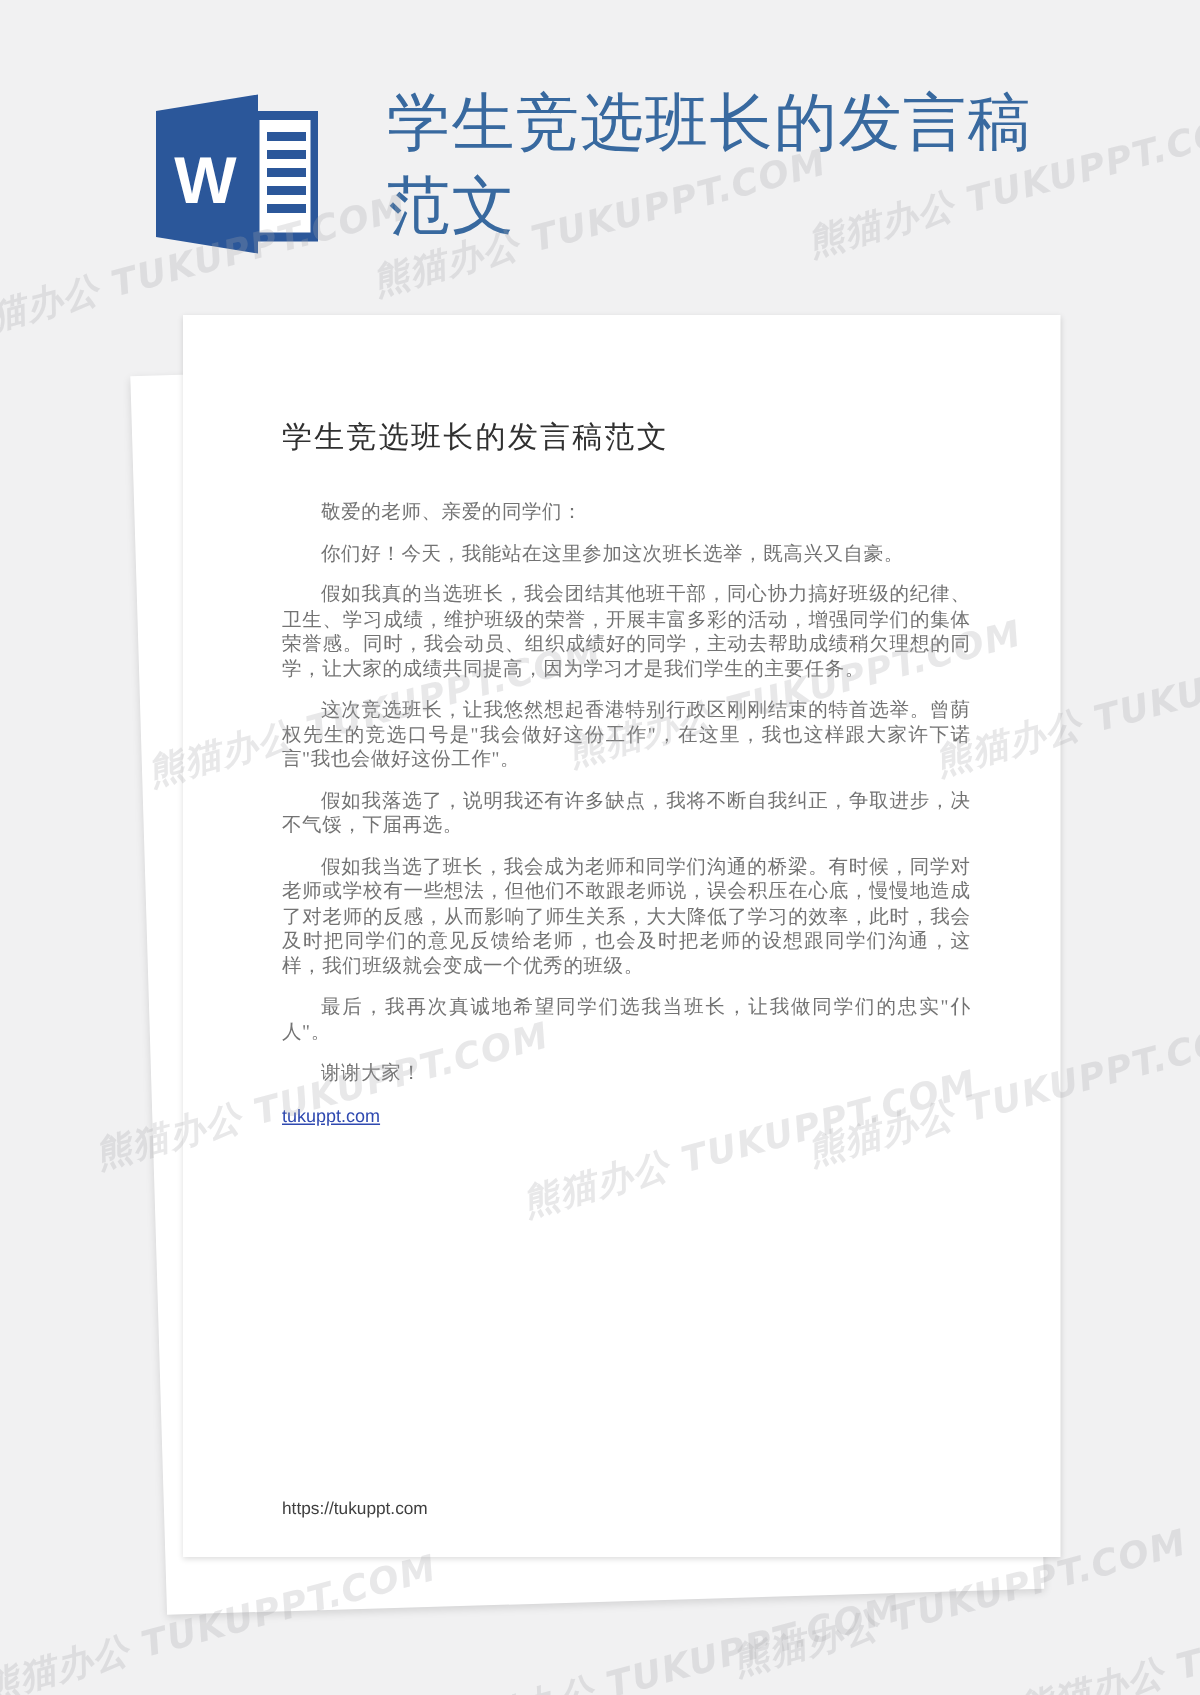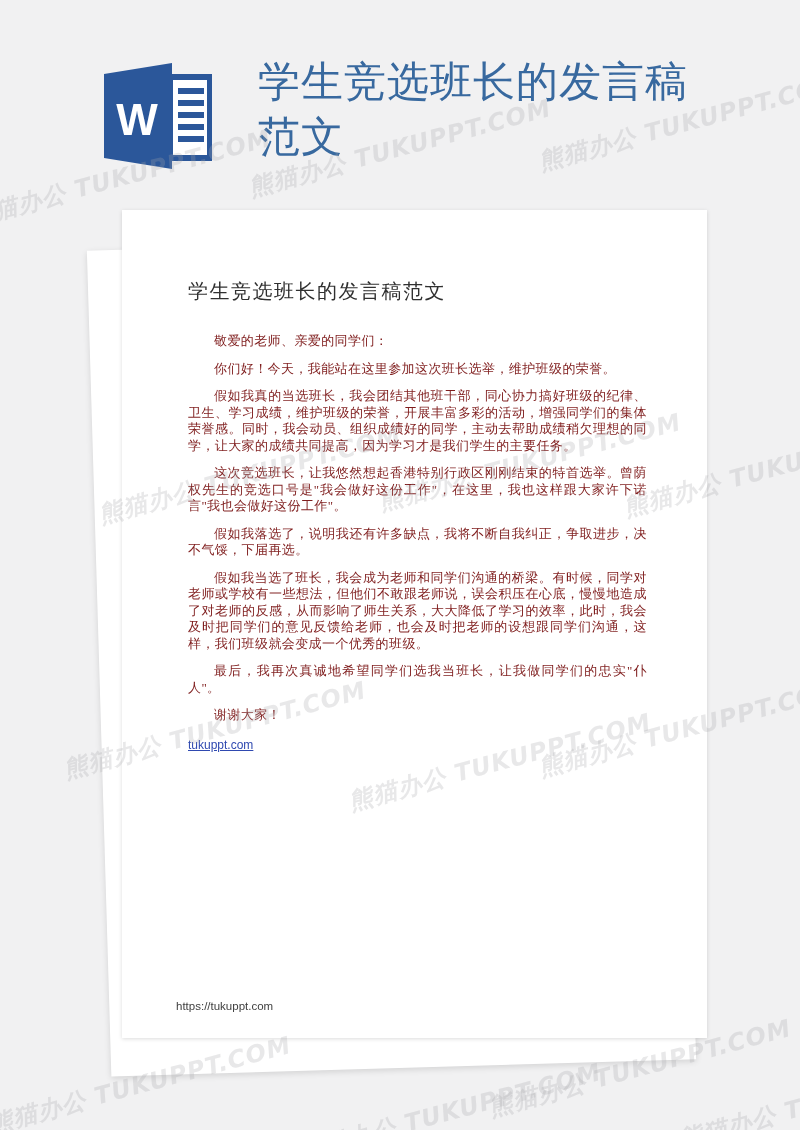--- a/index.html
+++ b/index.html
@@ -39,40 +39,40 @@
 
   
   .doc-title {
     font-family: "Liberation Serif", serif;
     font-size: 20px; font-weight: 400; color: #303030;
     letter-spacing: 1.5px;
     margin-bottom: 28px;
   }
   .doc-body p {
     font-family: "Liberation Serif", serif;
-    font-size: 13px; line-height: 16.5px; color: #7f1d1d;
+    font-size: 13px; line-height: 16.5px; color: #737373;
     text-align: justify;
     text-indent: 2em;
     margin: 11px 0;
     letter-spacing: 0.4px;
   }
   .doc-note {
     font-family: "Liberation Serif", serif;
     font-size: 12px; line-height: 16px; color: #3a3a3a;
     margin-top: 14px;
   }
   .doc-link {
     display: inline-block;
     font-family: "Liberation Sans", sans-serif;
     font-size: 12px; color: #2f49b0;
     text-decoration: underline;
     margin-top: 2px;
   }
   .doc-footer-url {
-    position: absolute; left: 54px; bottom: 26px;
+    position: absolute; left: 66px; bottom: 26px;
     font-family: "Liberation Sans", sans-serif;
     font-size: 11.5px; color: #3e3e3e;
   }
 
   
   .wm-layer { position: absolute; left: 0; top: 0; width: 800px; height: 1130px;
               pointer-events: none; z-index: 10; }
   .wm {
     position: absolute;
     transform: translate(-50%, -50%) rotate(-15deg);
@@ -118,21 +118,21 @@
   <h1 class="page-title">学生竞选班长的发言稿范文</h1>
 </div>
 
 <div class="back-page"></div>
 
 <div class="doc-page">
   <h2 class="doc-title">学生竞选班长的发言稿范文</h2>
 
   <div class="doc-body">
       <p>敬爱的老师、亲爱的同学们：</p>
-      <p>你们好！今天，我能站在这里参加这次班长选举，维护班级的荣誉。</p>
+      <p>你们好！今天，我能站在这里参加这次班长选举，既高兴又自豪。</p>
       <p>假如我真的当选班长，我会团结其他班干部，同心协力搞好班级的纪律、卫生、学习成绩，维护班级的荣誉，开展丰富多彩的活动，增强同学们的集体荣誉感。同时，我会动员、组织成绩好的同学，主动去帮助成绩稍欠理想的同学，让大家的成绩共同提高，因为学习才是我们学生的主要任务。</p>
       <p>这次竞选班长，让我悠然想起香港特别行政区刚刚结束的特首选举。曾荫权先生的竞选口号是"我会做好这份工作"，在这里，我也这样跟大家许下诺言"我也会做好这份工作"。</p>
       <p>假如我落选了，说明我还有许多缺点，我将不断自我纠正，争取进步，决不气馁，下届再选。</p>
       <p>假如我当选了班长，我会成为老师和同学们沟通的桥梁。有时候，同学对老师或学校有一些想法，但他们不敢跟老师说，误会积压在心底，慢慢地造成了对老师的反感，从而影响了师生关系，大大降低了学习的效率，此时，我会及时把同学们的意见反馈给老师，也会及时把老师的设想跟同学们沟通，这样，我们班级就会变成一个优秀的班级。</p>
       <p>最后，我再次真诚地希望同学们选我当班长，让我做同学们的忠实"仆人"。</p>
       <p>谢谢大家！</p>
     </div>
 
   <a class="doc-link" href="#">tukuppt.com</a>
 

